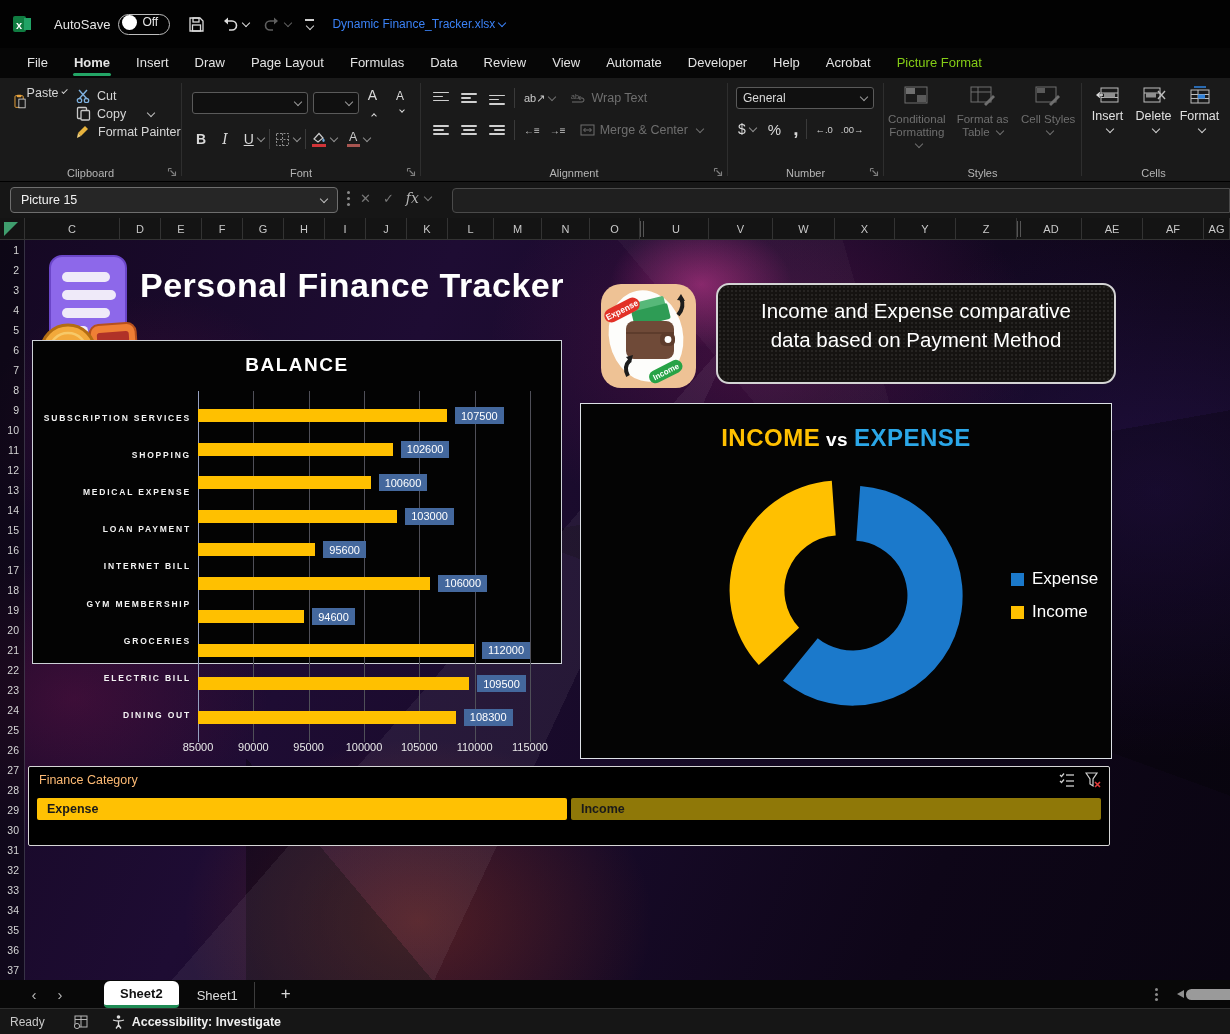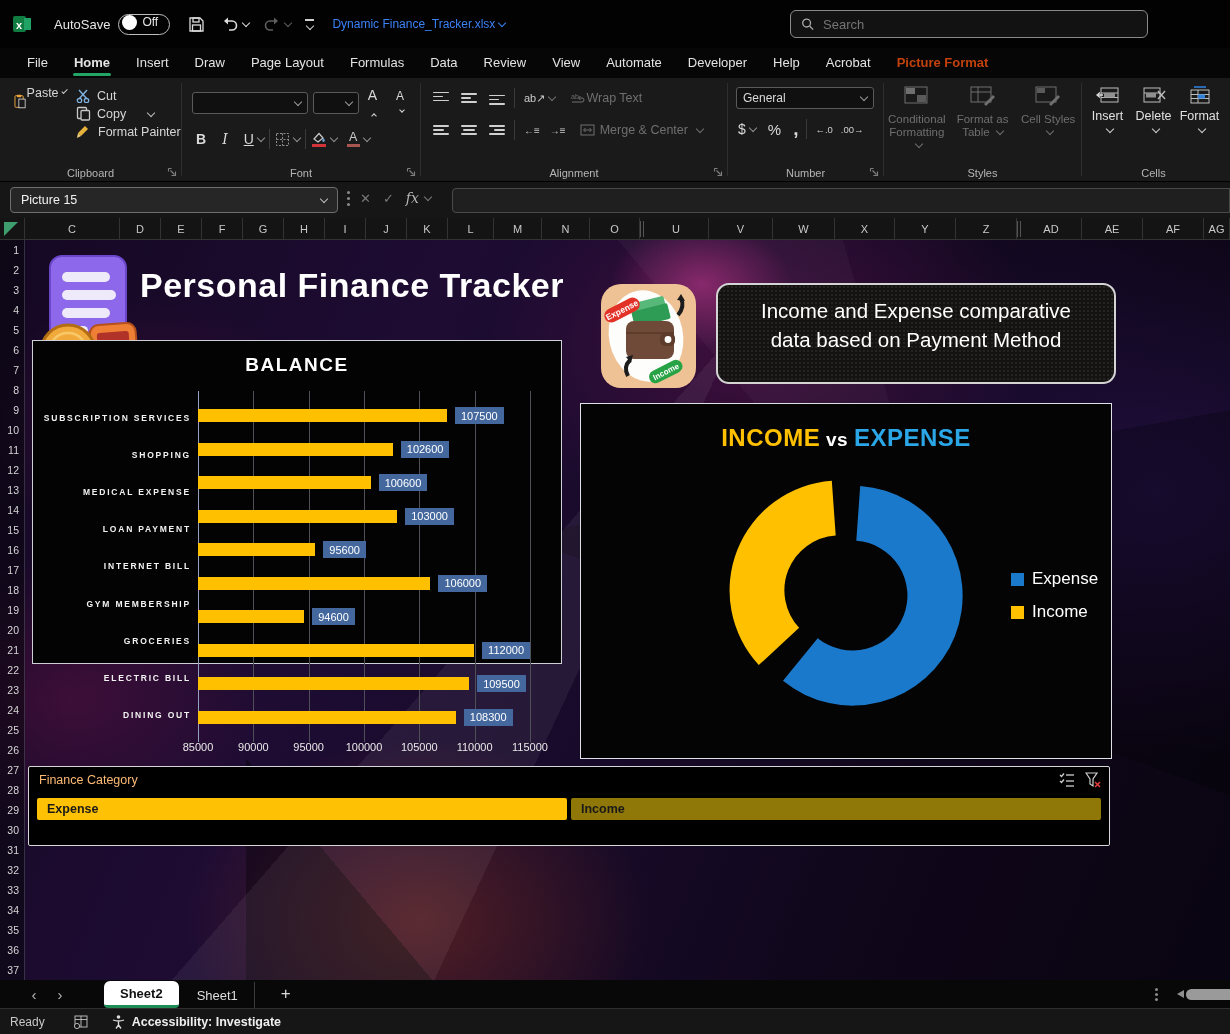--- a/index.html
+++ b/index.html
@@ -27,21 +27,21 @@
   #searchbox input { background:transparent; border:none; outline:none; color:#c9c9c9; font-size:13px;
     font-family:"Liberation Sans",sans-serif; width:100%; margin-left:9px;}
   .dim { color:#5f5f5f !important; }
 
   
   #tabrow { left:0; top:48px; width:1230px; height:30px; background:#060606; display:flex; align-items:flex-end; padding-left:14px;}
   .rtab { color:#e3e3e3; font-size:13px; padding:6px 13px 8px 13px; position:relative; cursor:default; }
   .rtab.active { font-weight:bold; }
   .rtab.active::after { content:""; position:absolute; left:12px; right:12px; bottom:2px; height:3px;
     background:#23a566; border-radius:2px;}
-  .rtab.contextual { color:#c2410c;font-weight:bold; }
+  .rtab.contextual { color:#84cc16; }
 
   
   #ribbon { left:0; top:78px; width:1230px; height:104px; background:#1a1a1a; display:flex; border-bottom:1px solid #000;}
   .grp { position:relative; height:100%; flex:0 0 auto; }
   .gsep { width:1px; background:#2e2e2e; margin:5px 0; }
   .gfoot { position:absolute; left:0; right:0; bottom:2px; text-align:center; font-size:11px; color:#b5b5b5;}
   .launcher { position:absolute; right:4px; bottom:4px; opacity:.8;}
   .rlabel { color:#d6d6d6; font-size:12.5px; }
   .rlabel.dis { color:#6f6f6f; }
   .ribtn { display:flex; align-items:center; gap:6px; margin:3px 0; }
@@ -208,27 +208,20 @@
       <span class="chev"></span>
     </span>
     <span class="tb-item" style="margin-left:14px;color:#cfcfcf;flex-direction:column">
       <span style="width:9px;height:1.5px;background:#cfcfcf;display:block;margin-bottom:2px"></span>
       <span class="chev" style="margin:0"></span>
     </span>
     <span id="filename">
       <span>Dynamic Finance_Tracker.xlsx</span>
         <span class="chev"></span>
     </span>
-    <div id="searchbox">
-      <svg width="14" height="14" viewBox="0 0 14 14">
-          <circle cx="6" cy="6" r="4.2" fill="none" stroke="#a9a9a9" stroke-width="1.4"></circle>
-          <line x1="9.2" y1="9.2" x2="13" y2="13" stroke="#a9a9a9" stroke-width="1.4"></line>
-        </svg>
-      <input readonly="" placeholder="Search" style="">
-    </div>
   </header>
 
   <nav id="tabrow" class="abs">
     <div id="ribbon-tabs" style="display:flex">
         <div class="rtab">File</div>
         <div class="rtab active">Home</div>
         <div class="rtab">Insert</div>
         <div class="rtab">Draw</div>
         <div class="rtab">Page Layout</div>
         <div class="rtab">Formulas</div>
@@ -350,21 +343,21 @@
             <i></i>
           </span>
         <span class="lines b" style="margin-left:12px">
             <i></i>
             <i></i>
             <i></i>
           </span>
         <span class="vsep" style="margin:0 9px"></span>
         <span style="color:#c9c9c9;font-size:11px">ab↗</span>
         <span class="chev" style="color:#6f6f6f"></span>
-        <span style="margin-left:16px;display:flex;align-items:center;">
+        <span style="margin-left:16px;display:flex;align-items:center;gap:5px">
           <svg width="15" height="13" viewBox="0 0 15 13">
               <text x="0" y="7" font-size="7" fill="#6f6f6f">ab</text>
               <path d="M1 10 h10 a2 2 0 0 0 0 -4 h-3" fill="none" stroke="#6f6f6f"></path>
               <path d="M9.5 4 L7.5 6 L9.5 8" fill="none" stroke="#6f6f6f"></path>
             </svg>
           <span class="rlabel dis">Wrap Text</span>
         </span>
       </div>
       <div style="display:flex;align-items:center;padding:12px 6px 0 12px">
         <span class="lines l">

